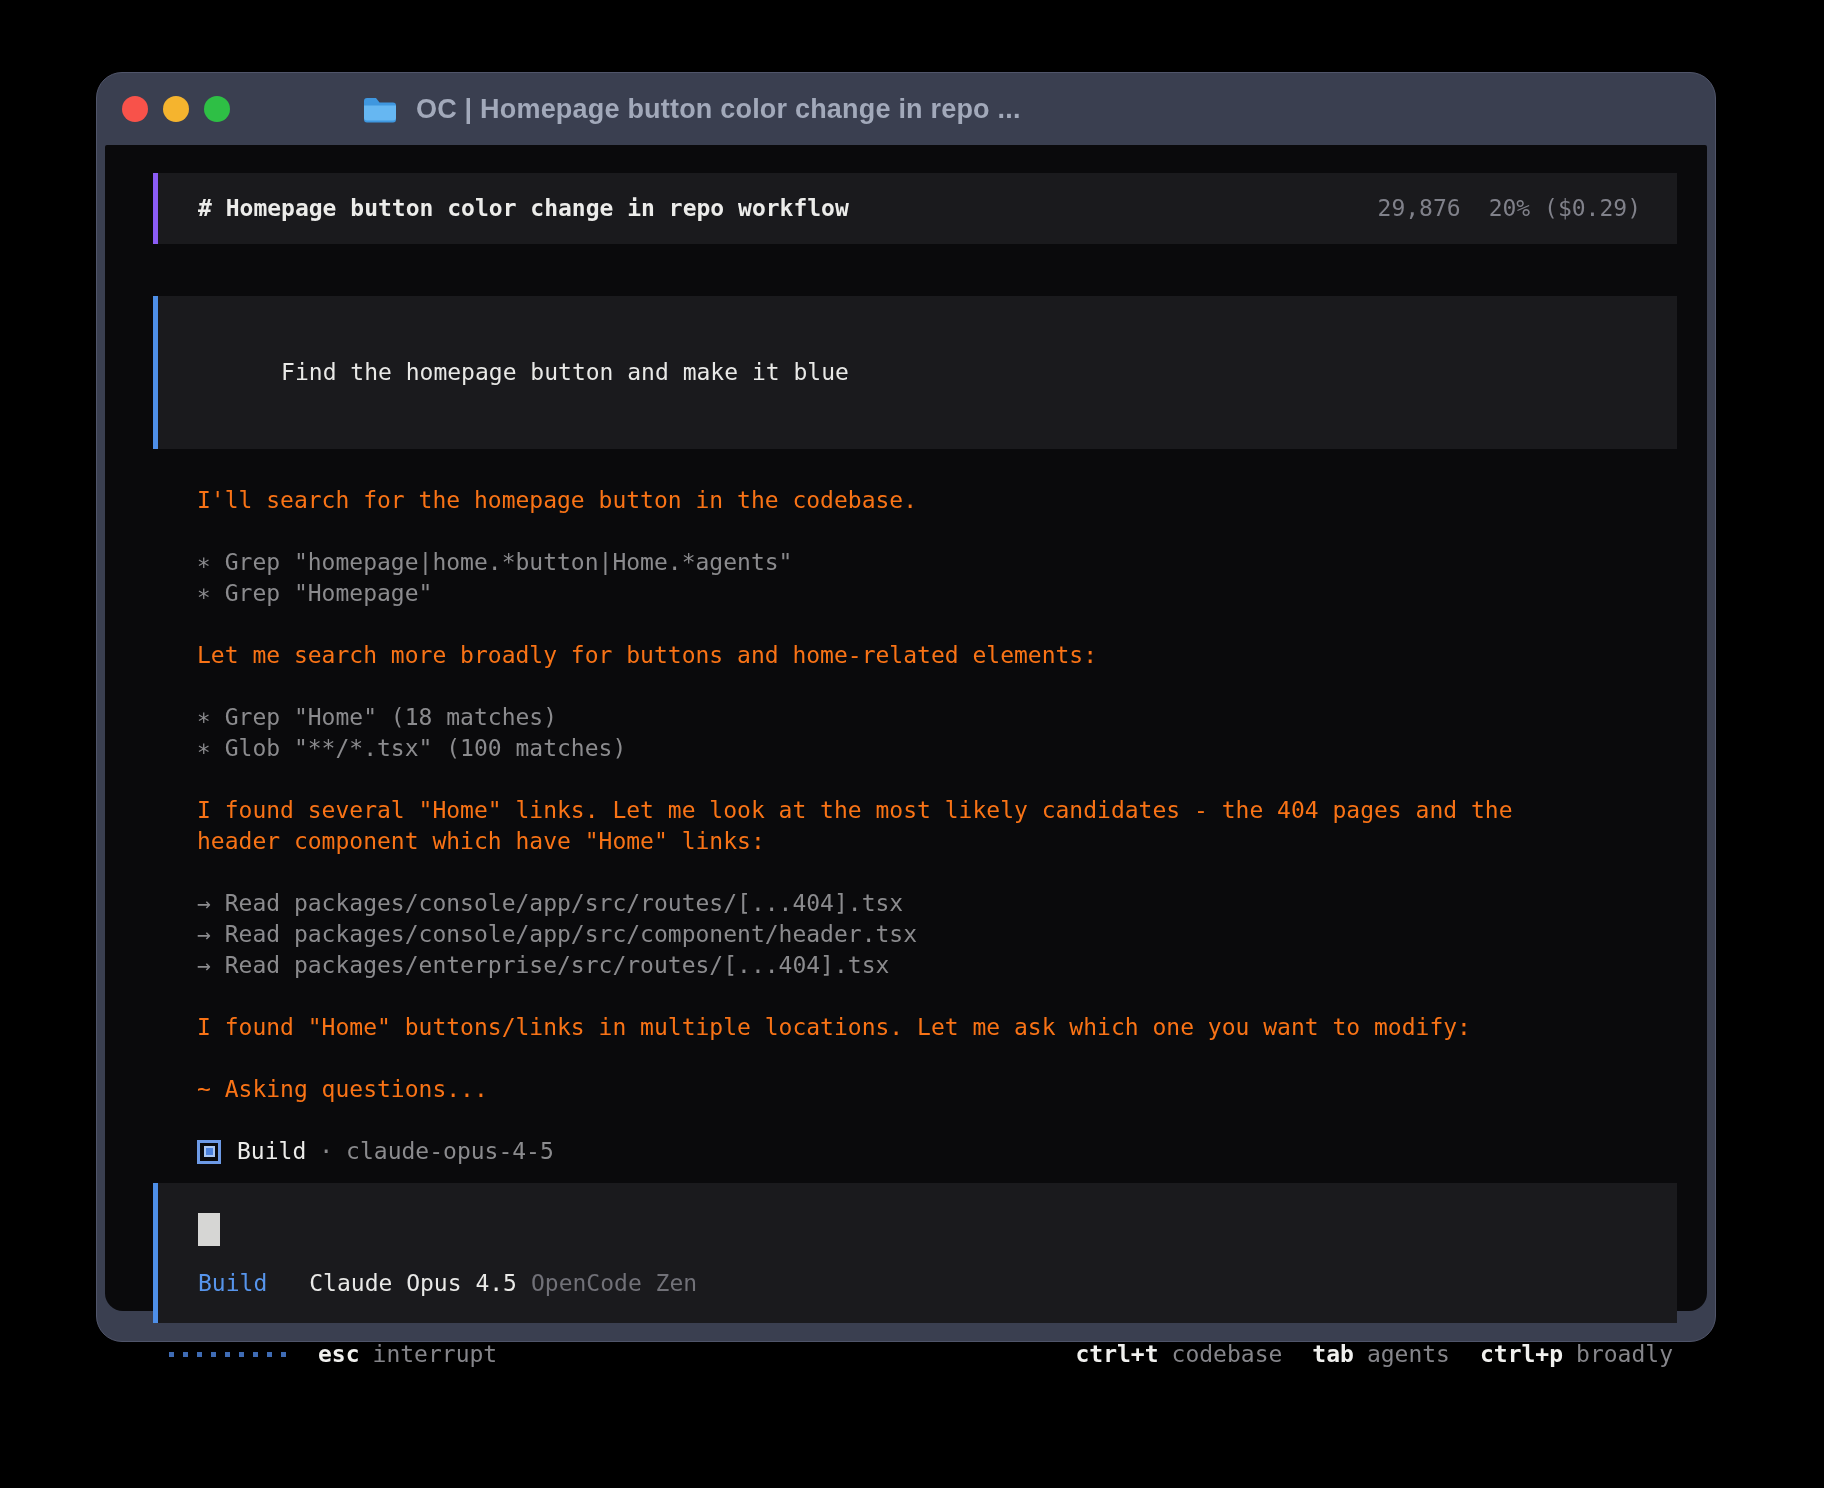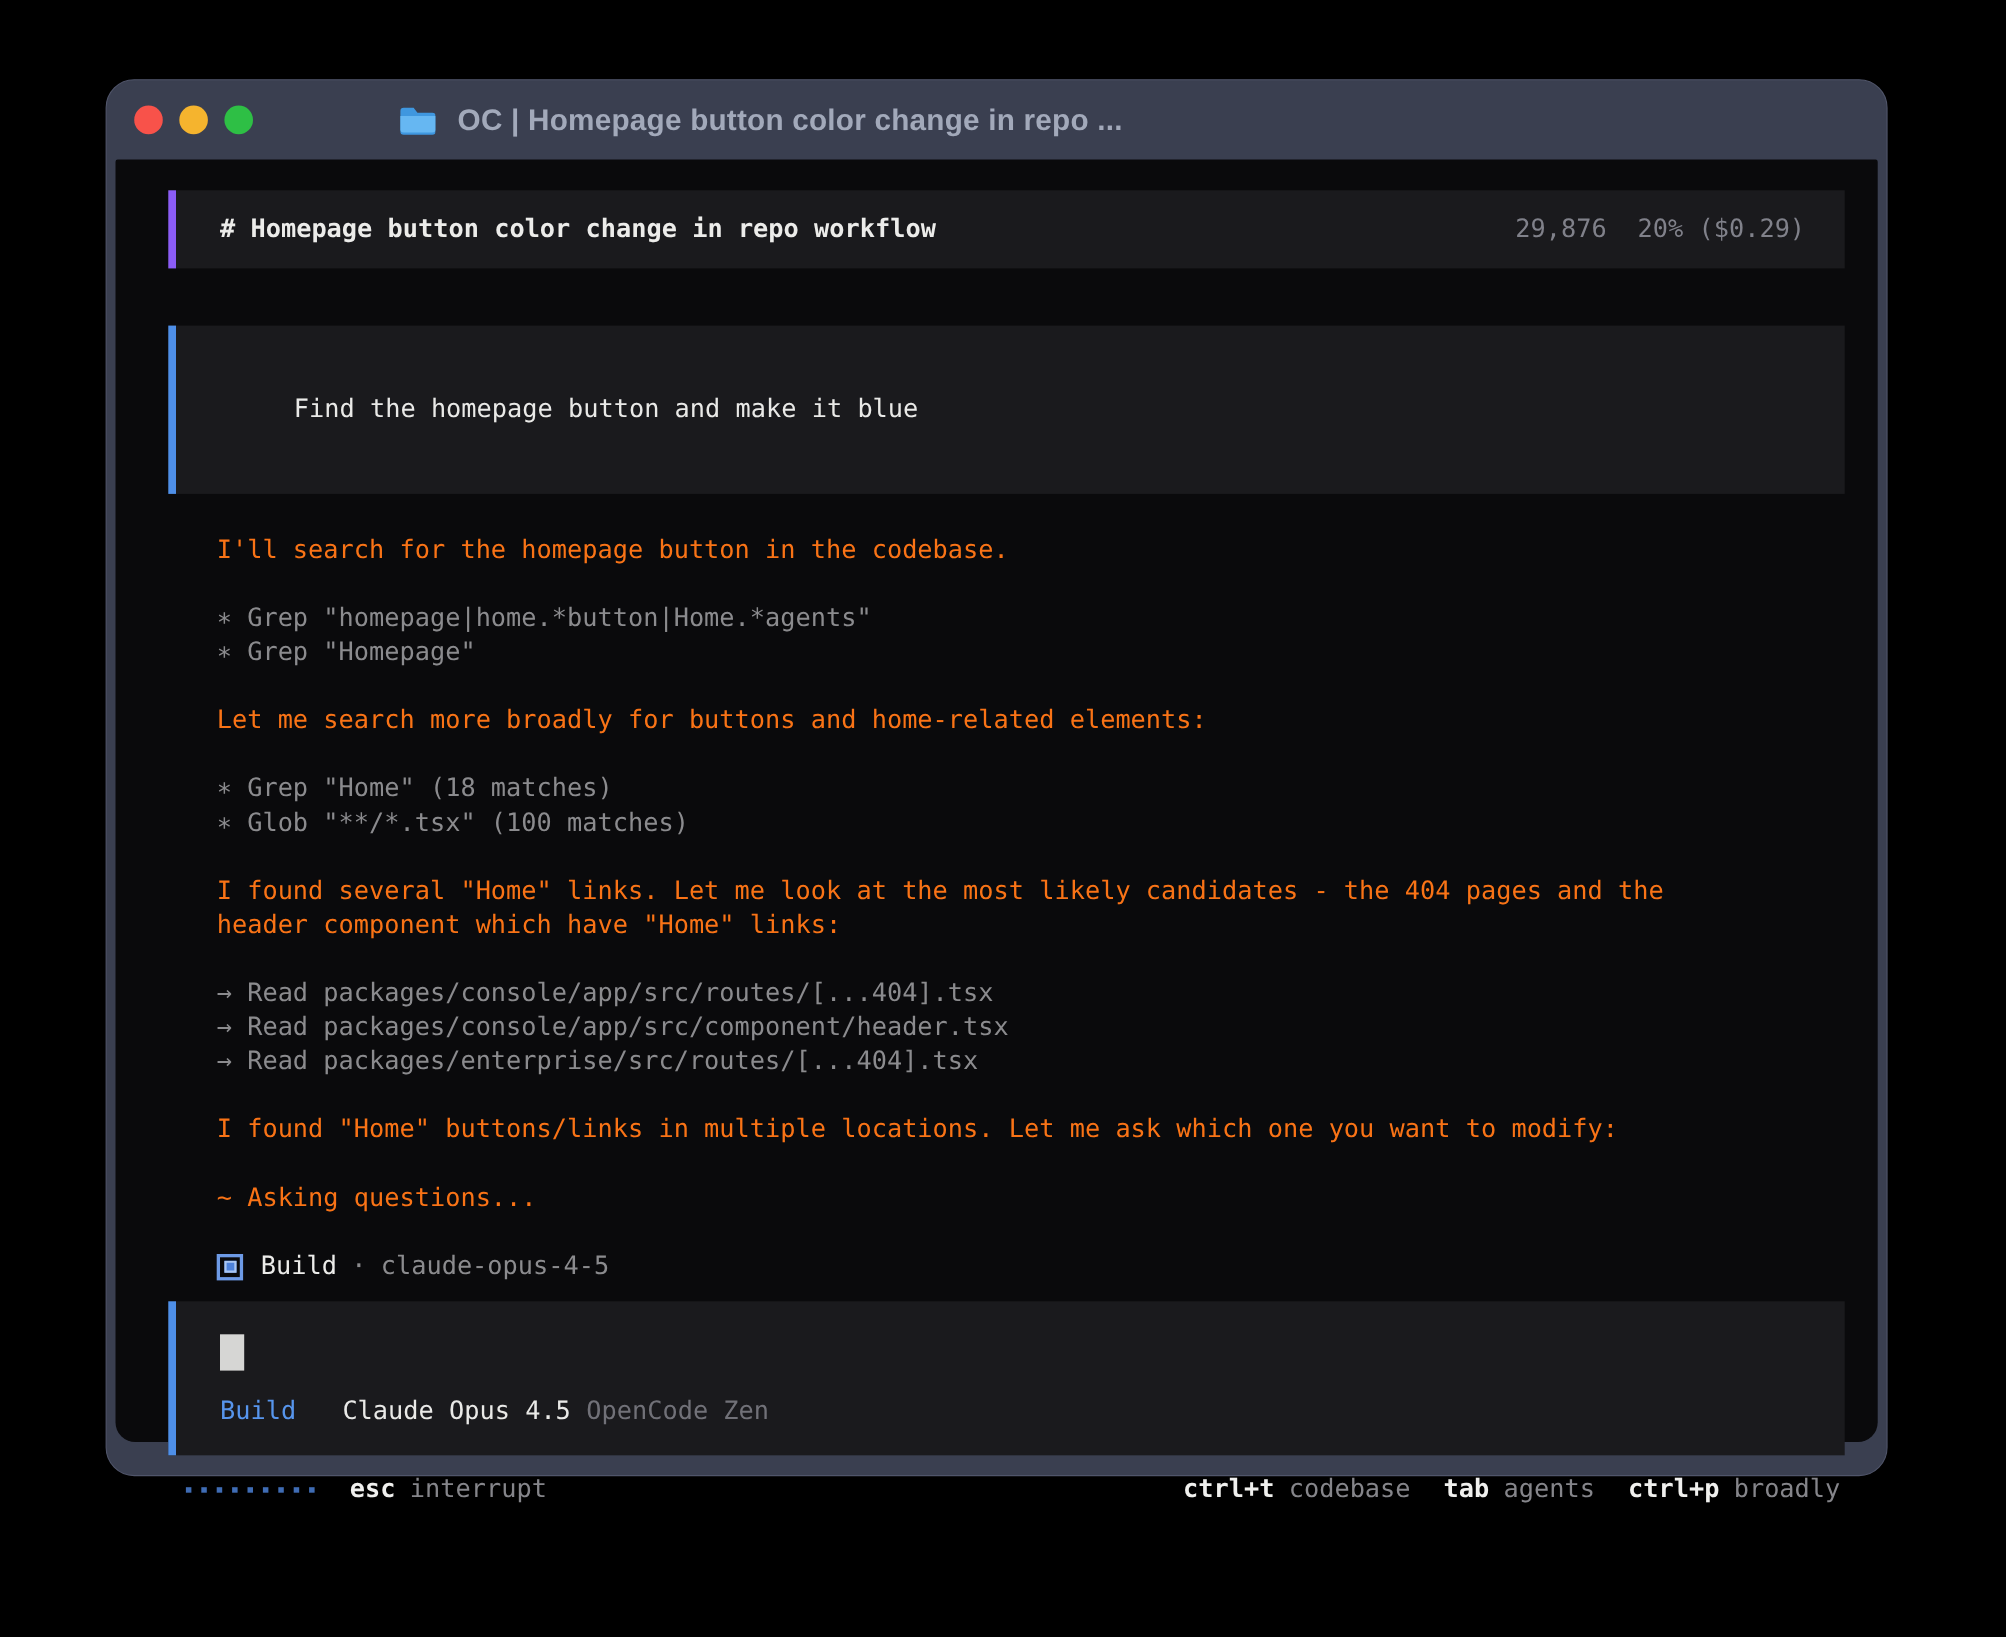--- a/index.html
+++ b/index.html
@@ -31,33 +31,33 @@
   }
 
   
   .content {
     position: absolute; left: 8px; right: 8px; top: 72px; bottom: 30px;
     background: #0a0a0c; border-radius: 2px 2px 18px 18px;
     padding: 28px 30px 0 48px;
     color: #e6e6e4; font-size: 23px; line-height: 31px;
   }
 
-  .block { border-left: 7px solid #8b5cf6; background: #1a1a1d; width: 100%; }
+  .block { border-left: 5px solid #8b5cf6; background: #1a1a1d; width: 100%; }
 
   .header-block {
     display: flex; justify-content: space-between; align-items: center;
     padding: 20px 36px 20px 40px;
   }
   .hdr-title { font-weight: bold; color: #ececea; white-space: pre; }
   .hdr-stats { color: #80818a; white-space: pre; }
   .hdr-stats .sp { display: inline-block; width: 28px; }
 
   .user-block {
     border-left-color: #4e8fe8;
-    padding: 30px 36px 30px 24px; margin-top: 52px;
+    padding: 30px 36px 30px 40px; margin-top: 52px;
     white-space: pre; color: #e9e9e7;
   }
 
   .messages { margin-top: 36px; padding-left: 44px; }
   .msg { margin-bottom: 31px; }
   .msg .line { white-space: pre; }
   .msg.assistant .line { color: #f97316; }
   .msg.tool .line { color: #8b8b8e; }
 
   .agent-row { display: flex; align-items: center; margin-bottom: 16px; }

